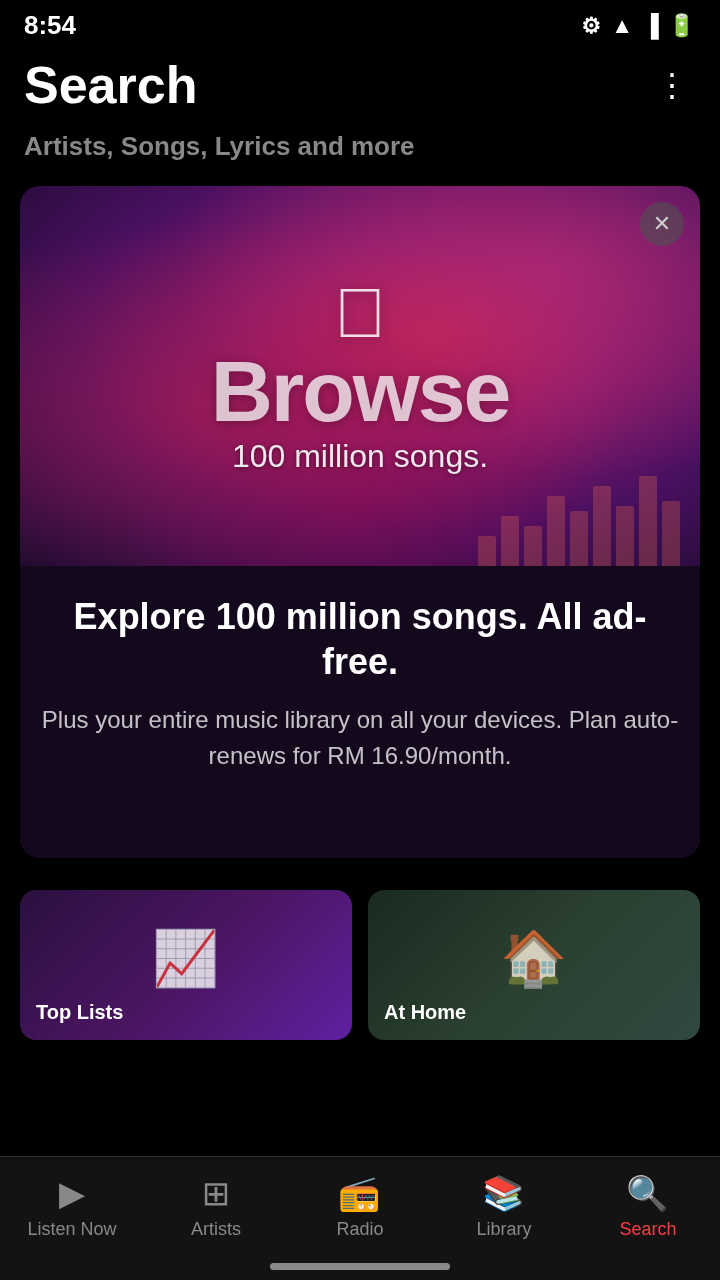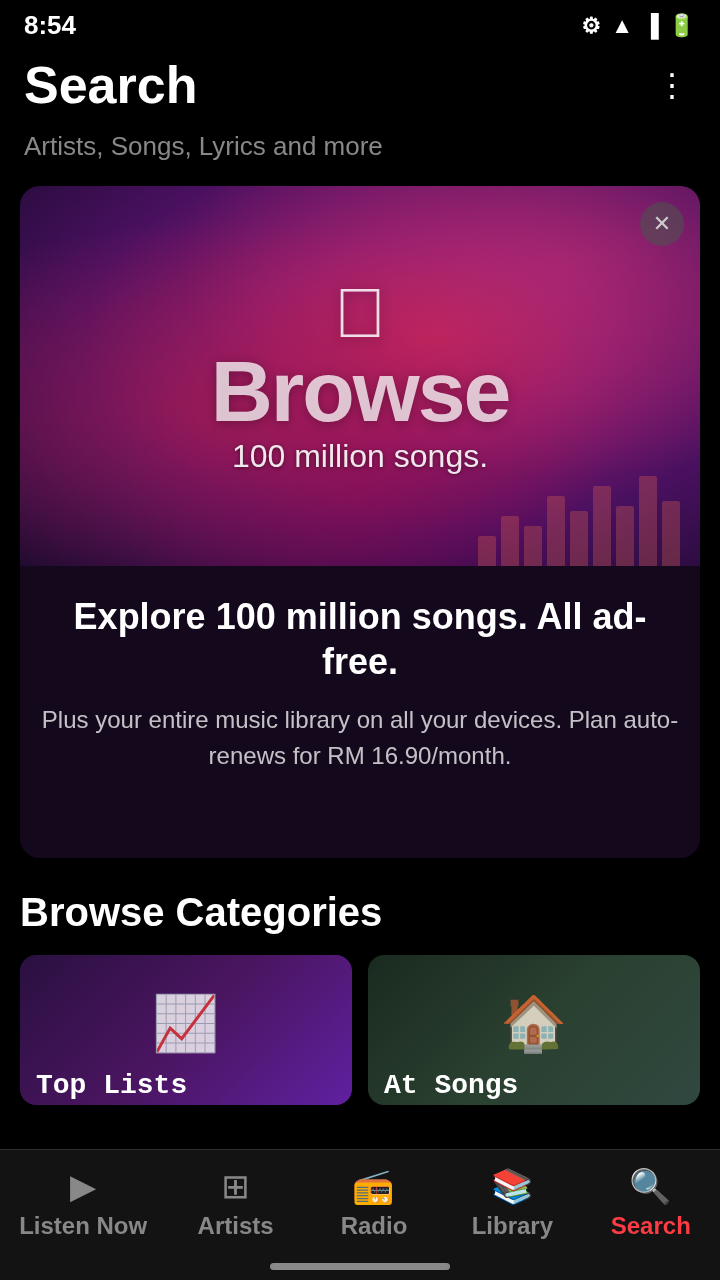--- a/index.html
+++ b/index.html
@@ -48,20 +48,21 @@
       color: #fff;
       cursor: pointer;
       padding: 8px;
     }
 
     
     .search-subtitle {
       color: #888;
       font-size: 26px;
       padding: 0 24px 24px;
+      font-weight: bold;
     }
 
     
     .promo-card {
       margin: 0 20px 32px;
       border-radius: 20px;
       overflow: hidden;
       background: #1a0a1e;
       position: relative;
     }
@@ -230,26 +231,25 @@
       position: absolute;
       top: 50%;
       left: 50%;
       transform: translate(-50%, -60%);
       font-size: 54px;
       opacity: 0.8;
     }
 
     .category-label {
       position: absolute;
-      bottom: 4px;
+      bottom: 16px;
       left: 16px;
-      font-size: 28px;
+      font-size: 20px;
       font-weight: 600;
       color: #fff;
-      font-family: Liberation Mono, monospace;
     }
 
     
     .bottom-nav {
       position: fixed;
       bottom: 0;
       left: 0;
       width: 720px;
       background: rgba(20,20,20,0.95);
       border-top: 1px solid rgba(255,255,255,0.12);
@@ -267,23 +267,22 @@
       cursor: pointer;
       min-width: 100px;
     }
 
     .nav-icon {
       font-size: 34px;
       color: #888;
     }
 
     .nav-label {
-      font-size: 24px;
+      font-size: 18px;
       color: #888;
-      font-weight: bold;
     }
 
     .nav-item.active .nav-icon,
     .nav-item.active .nav-label {
       color: #fc3c44;
     }
 
     
     .home-indicator {
       position: fixed;
@@ -344,32 +343,31 @@
   </div>
 
   <div class="promo-body">
     <p class="promo-headline">Explore 100 million songs. All ad-free.</p>
     <p class="promo-description">Plus your entire music library on all your devices. Plan auto-renews for RM 16.90/month.</p>
   </div>
 
 </div>
 
 <div class="browse-section">
-  <h2 class="browse-title">Browse Categories</h2>
 
   <div class="categories-grid">
 
     <div class="category-card category-card-top-lists">
       <span class="category-icon">📈</span>
       <span class="category-label">Top Lists</span>
     </div>
 
     <div class="category-card category-card-at-home">
       <span class="category-icon">🏠</span>
-      <span class="category-label">At Songs</span>
+      <span class="category-label">At Home</span>
     </div>
 
   </div>
 </div>
 
 <nav class="bottom-nav">
 
   <div class="nav-item">
     <span class="nav-icon">▶</span>
     <span class="nav-label">Listen Now</span>

